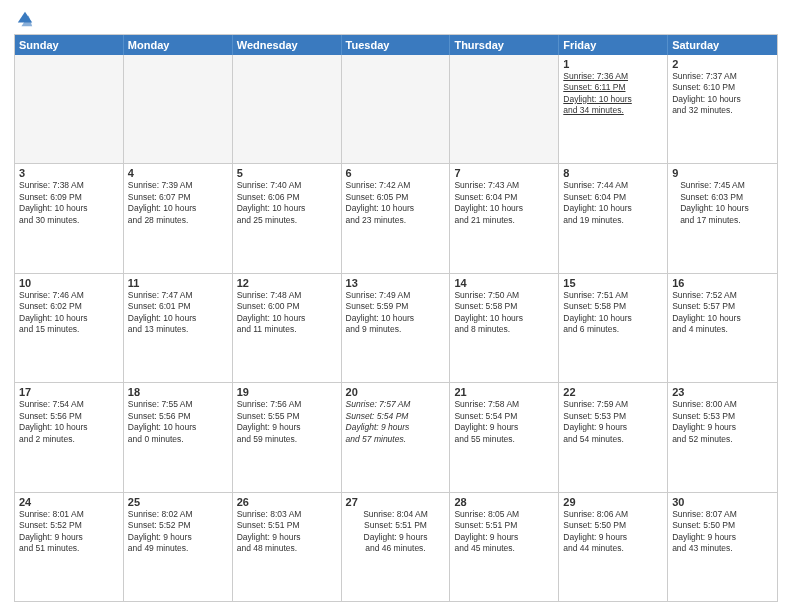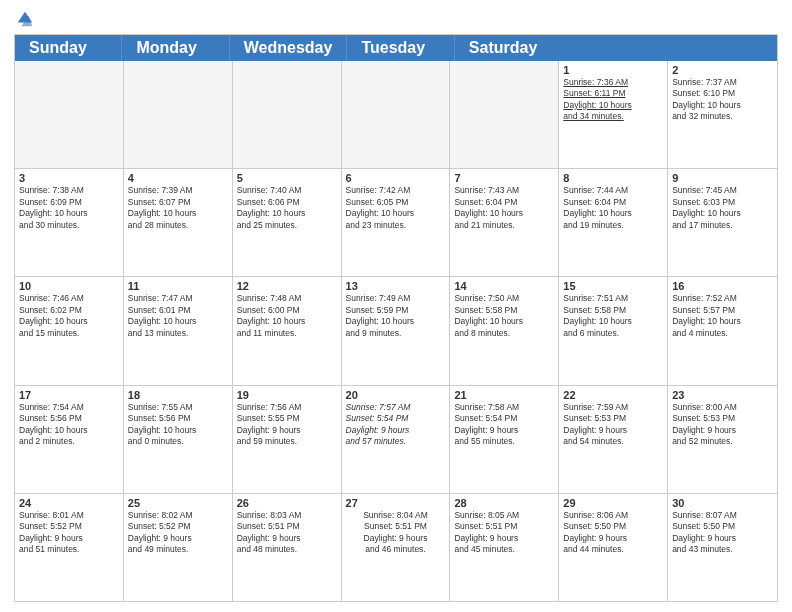--- a/index.html
+++ b/index.html
@@ -65,23 +65,23 @@
       flex-direction: column;
       border: 1px solid #ccc;
     }
     .cal-header {
       display: grid;
       grid-template-columns: repeat(7, 1fr);
       background: #3a7abf;
     }
     .cal-header-cell {
       color: #fff;
-      font-size: 16px;
+      font-size: 11px;
       font-weight: bold;
-      padding: 4px 14px;
+      padding: 4px 4px;
       border-right: 1px solid #5590cc;
       text-align: left;
     }
     .cal-header-cell:last-child {
       border-right: none;
     }
     .cal-body {
       flex: 1;
       display: flex;
       flex-direction: column;
@@ -142,20 +142,22 @@
       <div class="location-title"></div>
     </div>
   </div>
 
   <div class="calendar">
     <div class="cal-header">
     <div class="cal-header-cell">Sunday</div>
         <div class="cal-header-cell">Monday</div>
         <div class="cal-header-cell">Wednesday</div>
         <div class="cal-header-cell">Tuesday</div>
+        <div class="cal-header-cell">Thursday</div>
+        <div class="cal-header-cell">Friday</div>
         <div class="cal-header-cell">Saturday</div>
       </div>
     <div class="cal-body">
     <div class="cal-row">
           <div class="cal-cell empty"></div>
           <div class="cal-cell empty"></div>
           <div class="cal-cell empty"></div>
           <div class="cal-cell empty"></div>
           <div class="cal-cell empty"></div>
           <div class="cal-cell">
@@ -211,21 +213,21 @@
           </div>
           <div class="cal-cell">
             <div class="day-number">8</div>
             <div class="day-info" style="white-space: pre-line;">Sunrise: 7:44 AM
 Sunset: 6:04 PM
 Daylight: 10 hours
 and 19 minutes.</div>
           </div>
           <div class="cal-cell">
             <div class="day-number">9</div>
-            <div class="day-info" style="white-space: pre-line;">Sunrise: 7:45 AM
+            <div class="day-info" style="white-space: pre-line; margin-left: 8px;">Sunrise: 7:45 AM
 Sunset: 6:03 PM
 Daylight: 10 hours
 and 17 minutes.</div>
           </div>
         </div>
         <div class="cal-row">
           <div class="cal-cell">
             <div class="day-number">10</div>
             <div class="day-info" style="white-space: pre-line;">Sunrise: 7:46 AM
 Sunset: 6:02 PM

